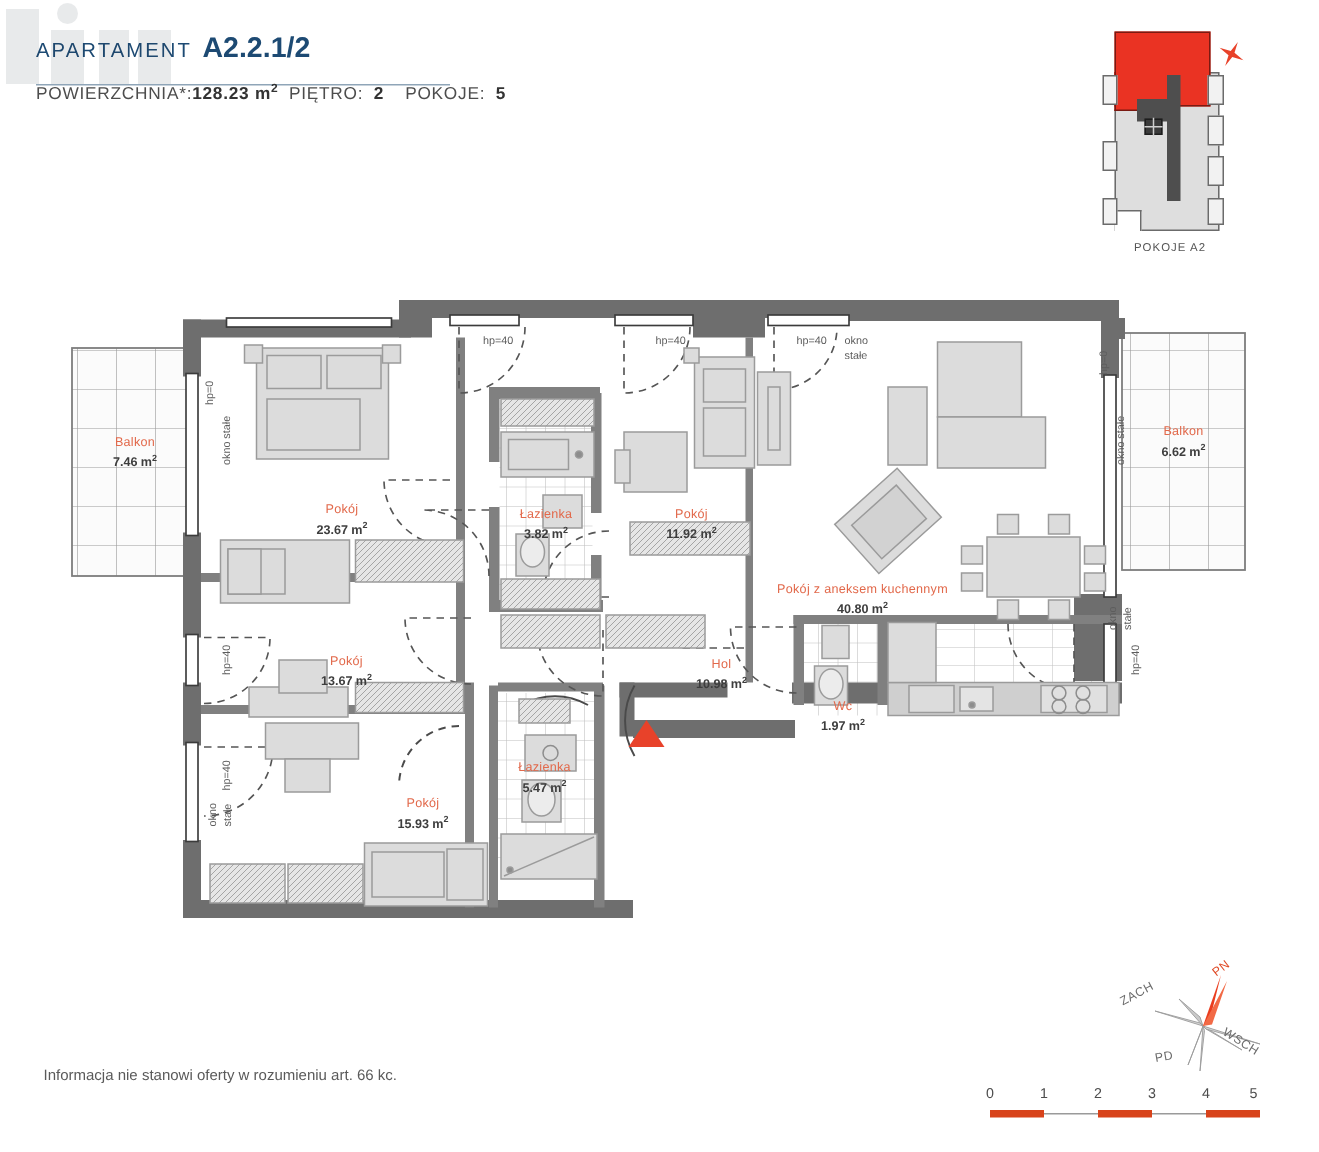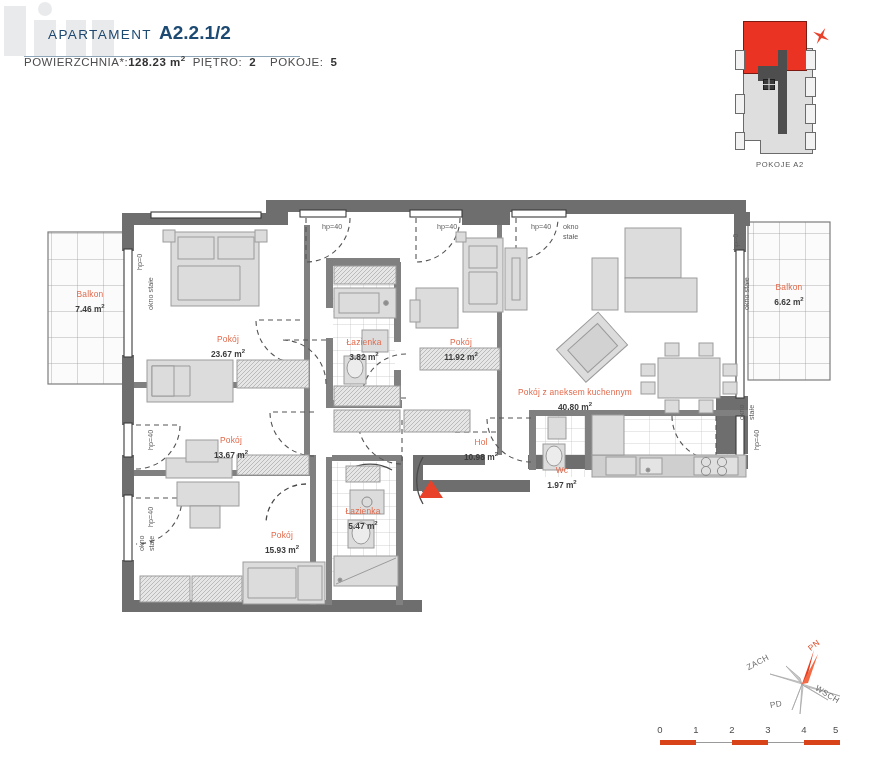--- a/index.html
+++ b/index.html
@@ -2,21 +2,21 @@
 <html><head>
 <meta charset="utf-8">
 <style>
   html,body{margin:0;padding:0;background:#ffffff;}
   body{
     width:879px;height:768px;position:relative;overflow:hidden;
     font-family:"Liberation Sans","DejaVu Sans",sans-serif;
     color:#4a4a4a;
   }
   
-  #header{position:absolute;left:24px;top:22px;width:290px;margin-left:24px;}
+  #header{position:absolute;left:24px;top:22px;width:290px;}
   #apt-title{font-size:15.5px;letter-spacing:.9px;color:#1d4a73;white-space:nowrap;}
   #apt-title .lead{font-weight:400;font-size:13.5px;letter-spacing:1.4px;}
   #apt-title .code{font-weight:700;font-size:19px;letter-spacing:0;margin-left:7px;}
   #title-rule{position:absolute;left:24px;top:56px;width:276px;height:1px;background:#8fa5b8;}
   #meta{position:absolute;left:24px;top:54px;font-size:11.5px;letter-spacing:.5px;color:#4d4d4d;white-space:nowrap;}
   #meta b{font-weight:700;color:#333;}
   #meta .sp{display:inline-block;width:7px;}
   .sup{font-size:8px;vertical-align:super;}
 
   
@@ -401,20 +401,21 @@
       <div style="position: absolute; left: 147px; top: 551px; font-size: 7.2px; color: rgb(93, 93, 93); white-space: nowrap; transform-origin: left top; transform: rotate(-90deg);">stałe</div>
       <div style="position: absolute; left: 731px; top: 250px; font-size: 7.2px; color: rgb(93, 93, 93); white-space: nowrap; transform-origin: left top; transform: rotate(-90deg);">hp=0</div>
       <div style="position: absolute; left: 742px; top: 310px; font-size: 7.2px; color: rgb(93, 93, 93); white-space: nowrap; transform-origin: left top; transform: rotate(-90deg);">okno stałe</div>
       <div style="position: absolute; left: 737px; top: 420px; font-size: 7.2px; color: rgb(93, 93, 93); white-space: nowrap; transform-origin: left top; transform: rotate(-90deg);">okno</div>
       <div style="position: absolute; left: 747px; top: 420px; font-size: 7.2px; color: rgb(93, 93, 93); white-space: nowrap; transform-origin: left top; transform: rotate(-90deg);">stałe</div>
       <div style="position: absolute; left: 752px; top: 450px; font-size: 7.2px; color: rgb(93, 93, 93); white-space: nowrap; transform-origin: left top; transform: rotate(-90deg);">hp=40</div>
     </div>
 </div>
 
 <div id="footnote">
+  <div class="l2">Informacja nie stanowi oferty w rozumieniu art. 66 kc.</div>
 </div>
 
 <div id="compass">
   <svg width="96" height="72" viewBox="0 0 96 72">
     <polygon points="46,40 30,22 44,34" fill="#c9c9c9" stroke="#9b9b9b" stroke-width=".6"></polygon>
     <polygon points="46,40 14,30 44,38" fill="#d8d8d8" stroke="#9b9b9b" stroke-width=".6"></polygon>
     <polygon points="46,40 72,56 48,42" fill="#c9c9c9" stroke="#9b9b9b" stroke-width=".6"></polygon>
     <polygon points="46,40 84,52 48,42" fill="#d8d8d8" stroke="#9b9b9b" stroke-width=".6"></polygon>
     <polygon points="46,40 36,66 45,43" fill="#c9c9c9" stroke="#9b9b9b" stroke-width=".6"></polygon>
     <polygon points="46,40 44,70 47,43" fill="#d8d8d8" stroke="#9b9b9b" stroke-width=".6"></polygon>

